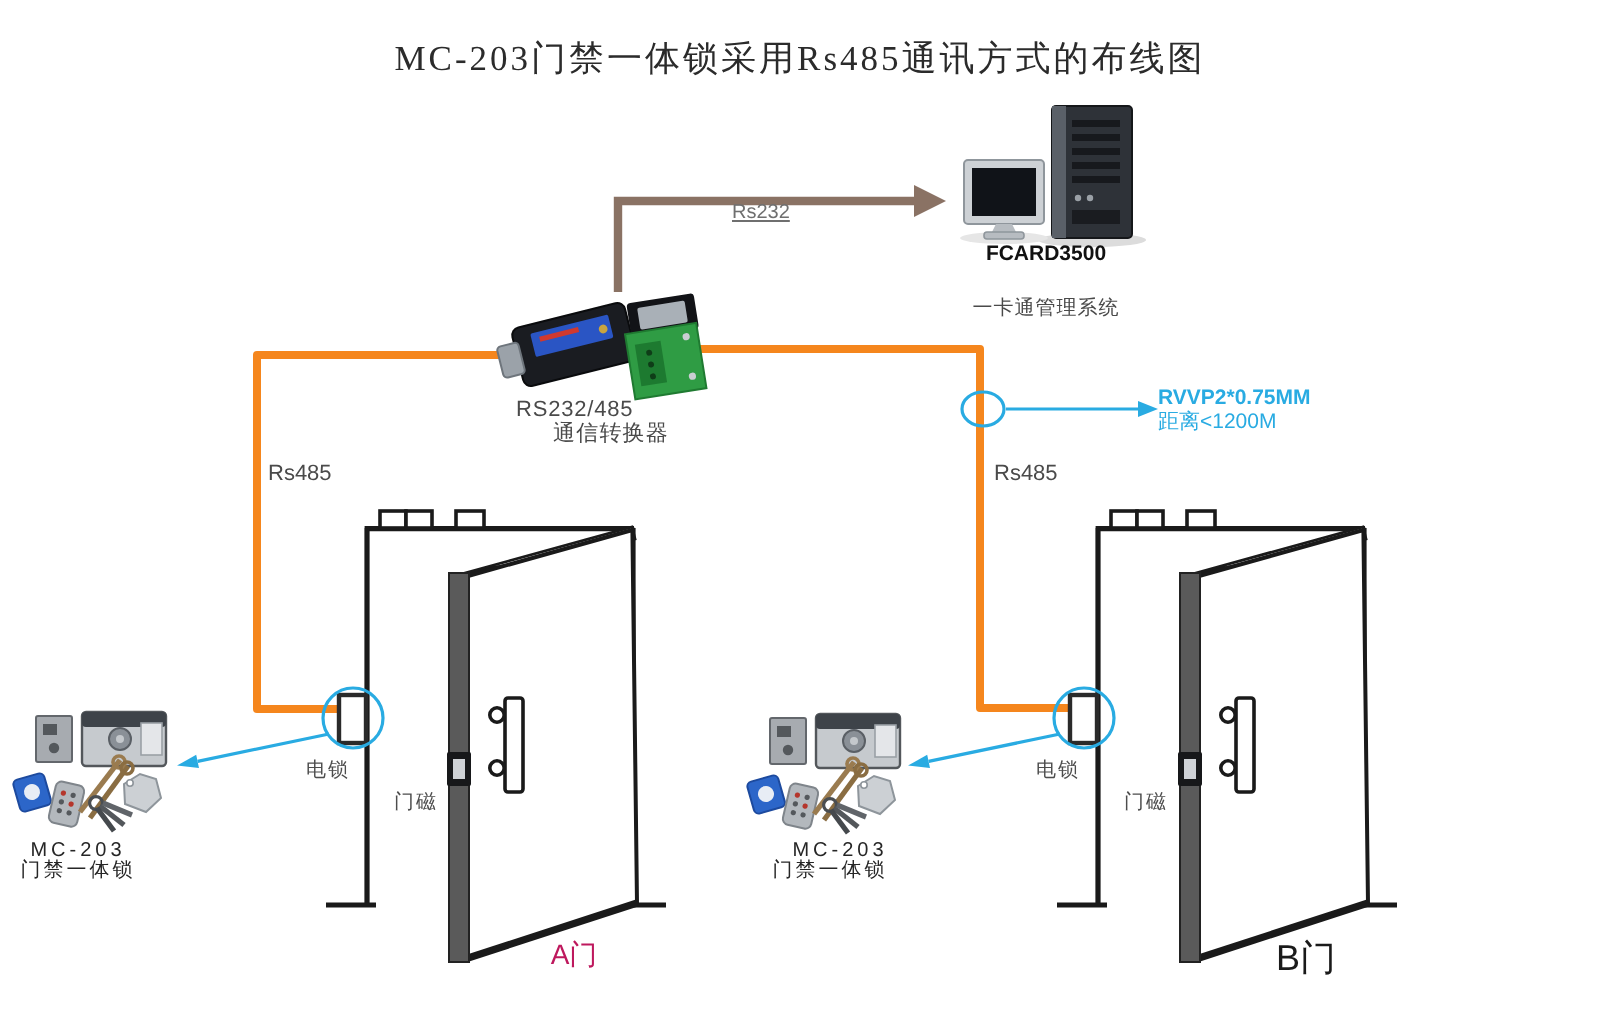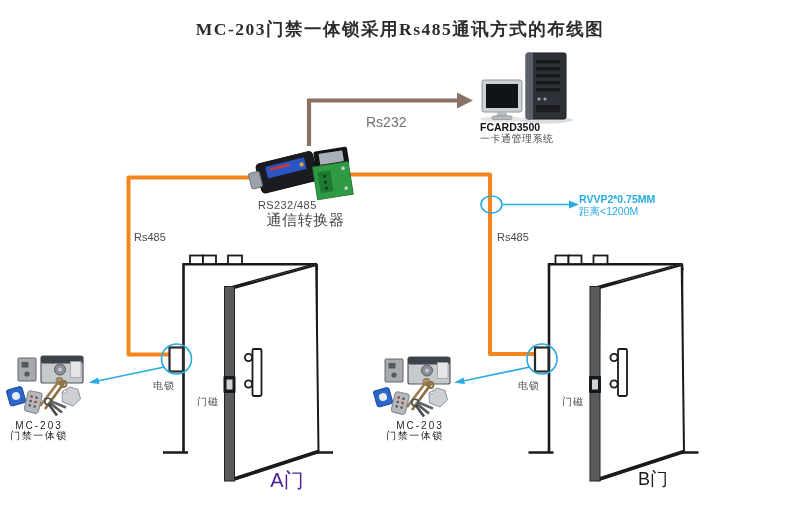--- a/index.html
+++ b/index.html
@@ -4,36 +4,36 @@
 <style>
   html,body{margin:0;padding:0;background:#fff;}
   .stage{
     position:relative;width:800px;height:507px;background:#fff;overflow:hidden;
     font-family:"Liberation Sans",sans-serif;
   }
   .stage svg{position:absolute;left:0;top:0;}
   .lbl{position:absolute;color:#4d4d4d;font-size:10px;line-height:1.15;white-space:nowrap;}
   .title{
     left:0;right:0;top:19px;text-align:center;color:#2b2b2b;font-size:17.5px;
-    letter-spacing:1.5px;font-family:"Liberation Serif","DejaVu Serif",serif;font-weight:700;
+    letter-spacing:1.5px;font-family:"Liberation Serif","DejaVu Serif",serif;font-weight:400;
   }
-  .pc-model{left:480px;top:121px;width:86px;color:#111;font-weight:bold;font-size:10.5px;}
-  .pc-name{left:480px;top:133px;width:86px;text-align:left;color:#4a4a4a;font-size:10px;letter-spacing:.5px;}
-  .rs232{left:366px;top:114px;color:#6f6f6f;font-size:14px;}
+  .pc-model{left:480px;top:121px;width:86px;text-align:center;color:#111;font-weight:bold;font-size:10.5px;}
+  .pc-name{left:480px;top:149px;width:86px;text-align:center;color:#4a4a4a;font-size:10px;letter-spacing:.5px;}
+  .rs232{left:366px;top:101px;color:#6f6f6f;font-size:10px;text-decoration:underline;}
   .conv1{left:258px;top:199px;width:95px;text-align:left;color:#4a4a4a;font-size:11px;letter-spacing:.4px;}
-  .conv2{left:258px;top:211px;width:95px;text-align:center;color:#4a4a4a;font-size:15px;letter-spacing:.6px;}
+  .conv2{left:258px;top:211px;width:95px;text-align:center;color:#4a4a4a;font-size:11px;letter-spacing:.6px;}
   .rs485a{left:134px;top:231px;font-size:11px;color:#4a4a4a;}
   .rs485b{left:497px;top:231px;font-size:11px;color:#4a4a4a;}
   .rvvp1{left:579px;top:193px;color:#29ABE2;font-weight:bold;font-size:10.5px;}
   .rvvp2{left:579px;top:205px;color:#29ABE2;font-weight:normal;font-size:10.5px;}
   .locka{left:146px;top:380px;width:36px;text-align:center;letter-spacing:1px;}
   .lockb{left:511px;top:380px;width:36px;text-align:center;letter-spacing:1px;}
   .maga{left:190px;top:396px;width:36px;text-align:center;letter-spacing:1px;}
   .magb{left:555px;top:396px;width:36px;text-align:center;letter-spacing:1px;}
-  .doora{left:259px;top:469px;width:56px;text-align:center;color:#4c1d95;font-size:20px;}
+  .doora{left:259px;top:469px;width:56px;text-align:center;color:#be185d;font-size:14px;}
   .doorb{left:625px;top:469px;width:56px;text-align:center;color:#1a1a1a;font-size:18px;}
   .kitm-a{left:4px;top:420px;width:70px;text-align:center;color:#262626;letter-spacing:2px;font-size:10px;}
   .kitn-a{left:0px;top:430px;width:78px;text-align:center;color:#262626;letter-spacing:1.5px;font-size:10px;}
   .kitm-b{left:385px;top:420px;width:70px;text-align:center;color:#262626;letter-spacing:2px;font-size:10px;}
   .kitn-b{left:376px;top:430px;width:78px;text-align:center;color:#262626;letter-spacing:1.5px;font-size:10px;}
 </style>
 </head>
 <body>
 
 <div class="stage">

